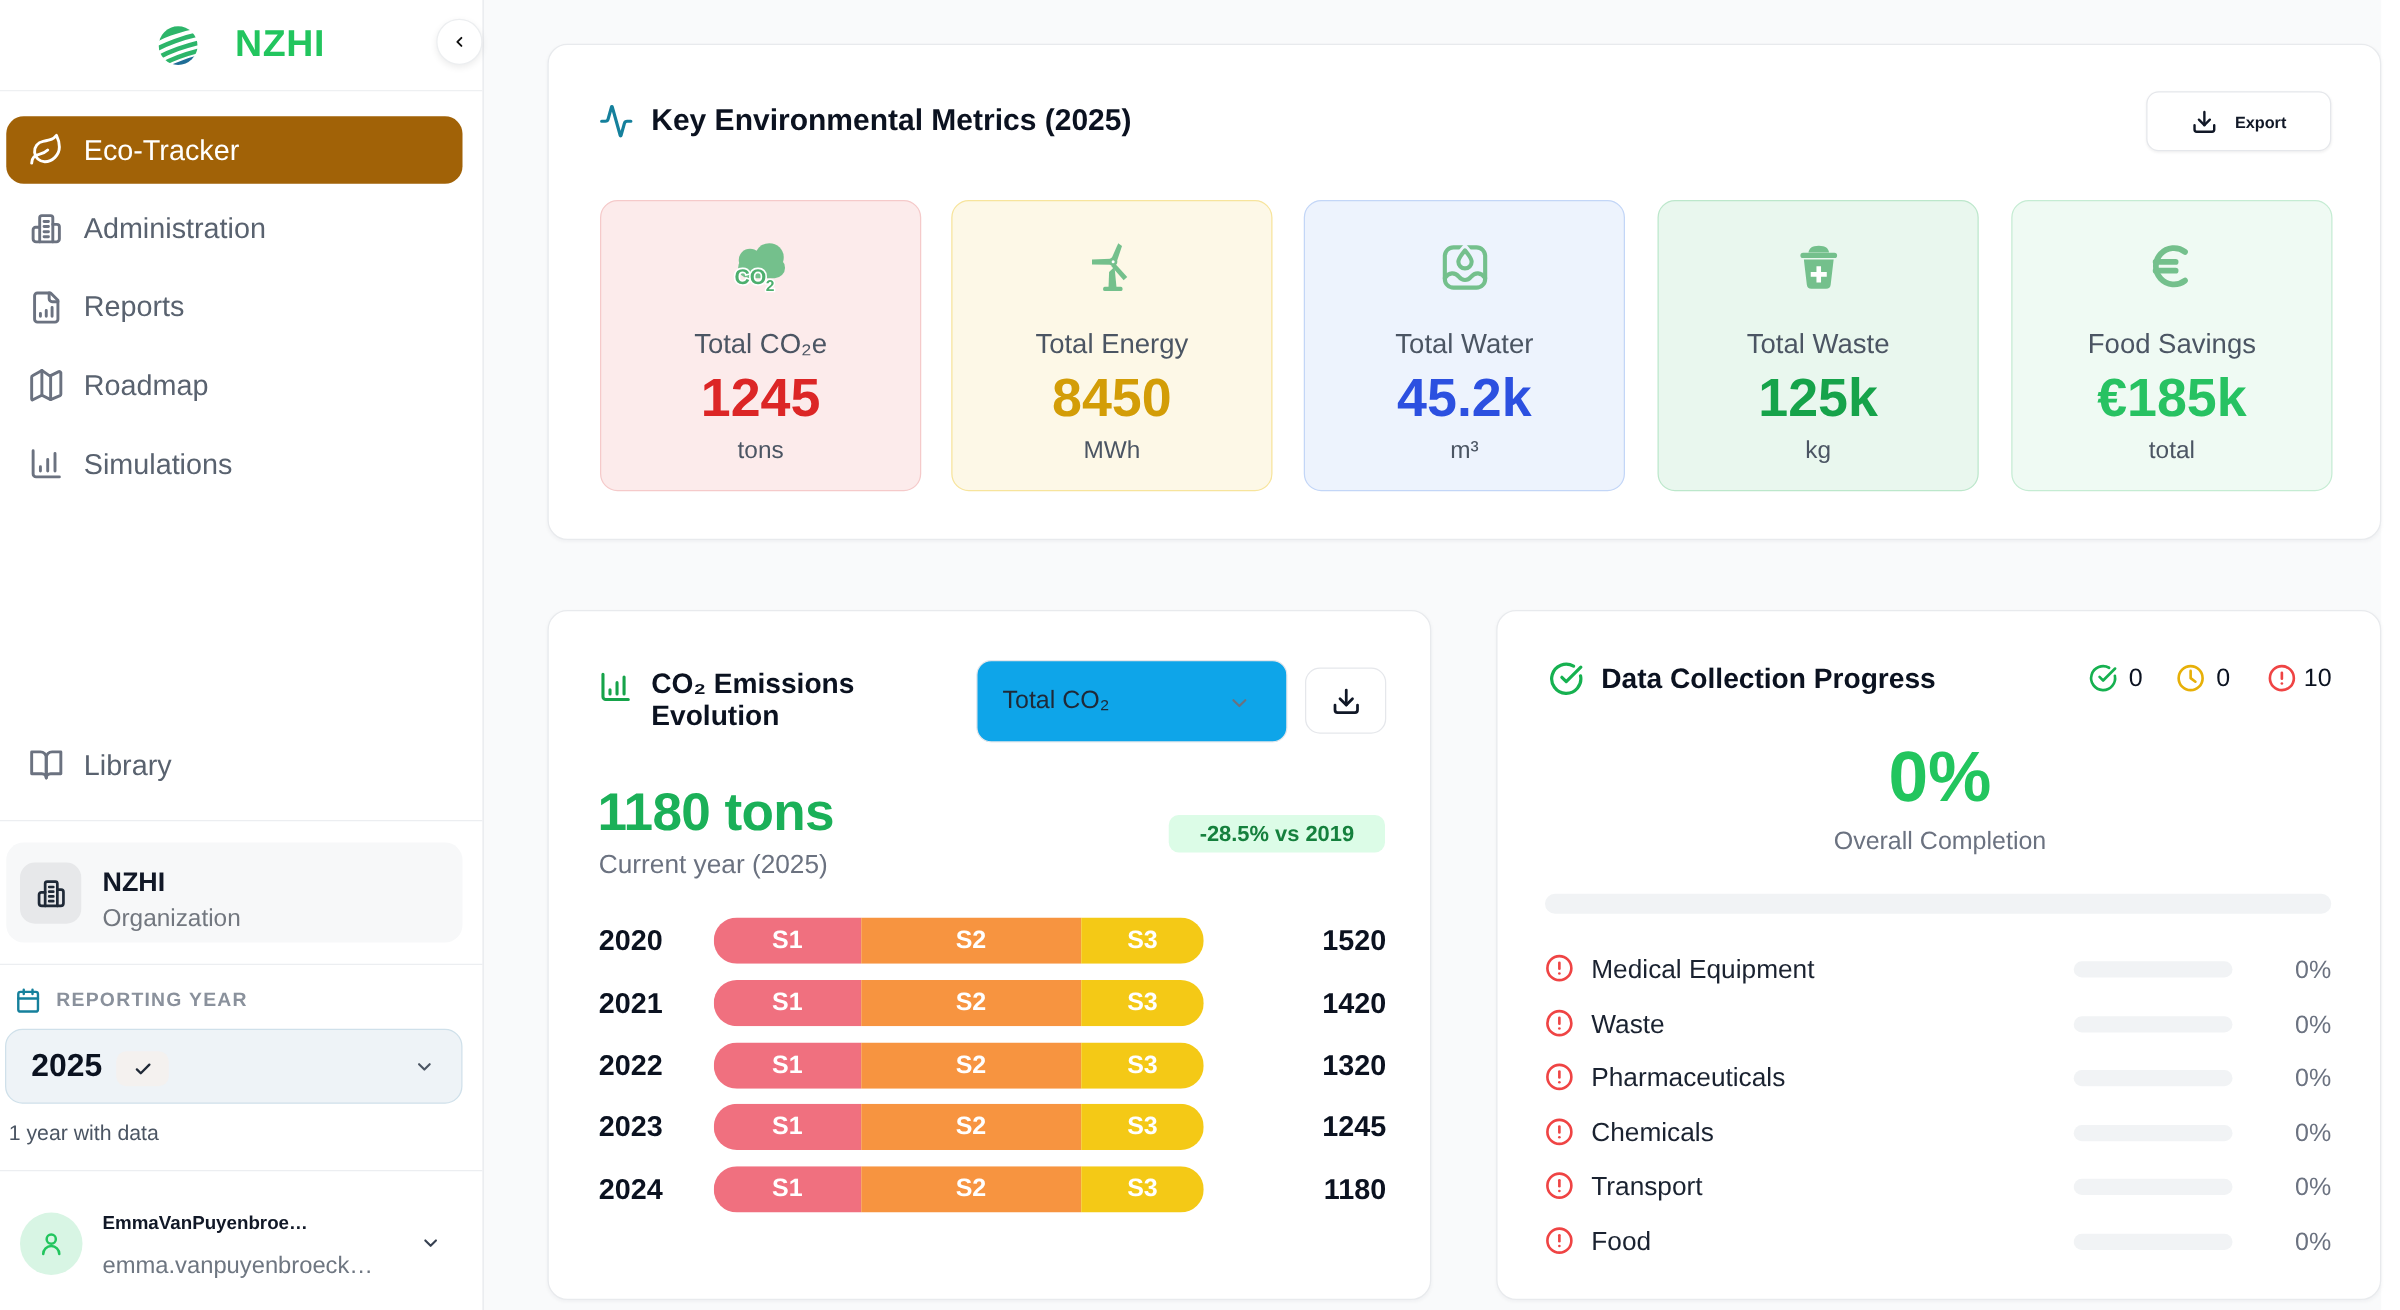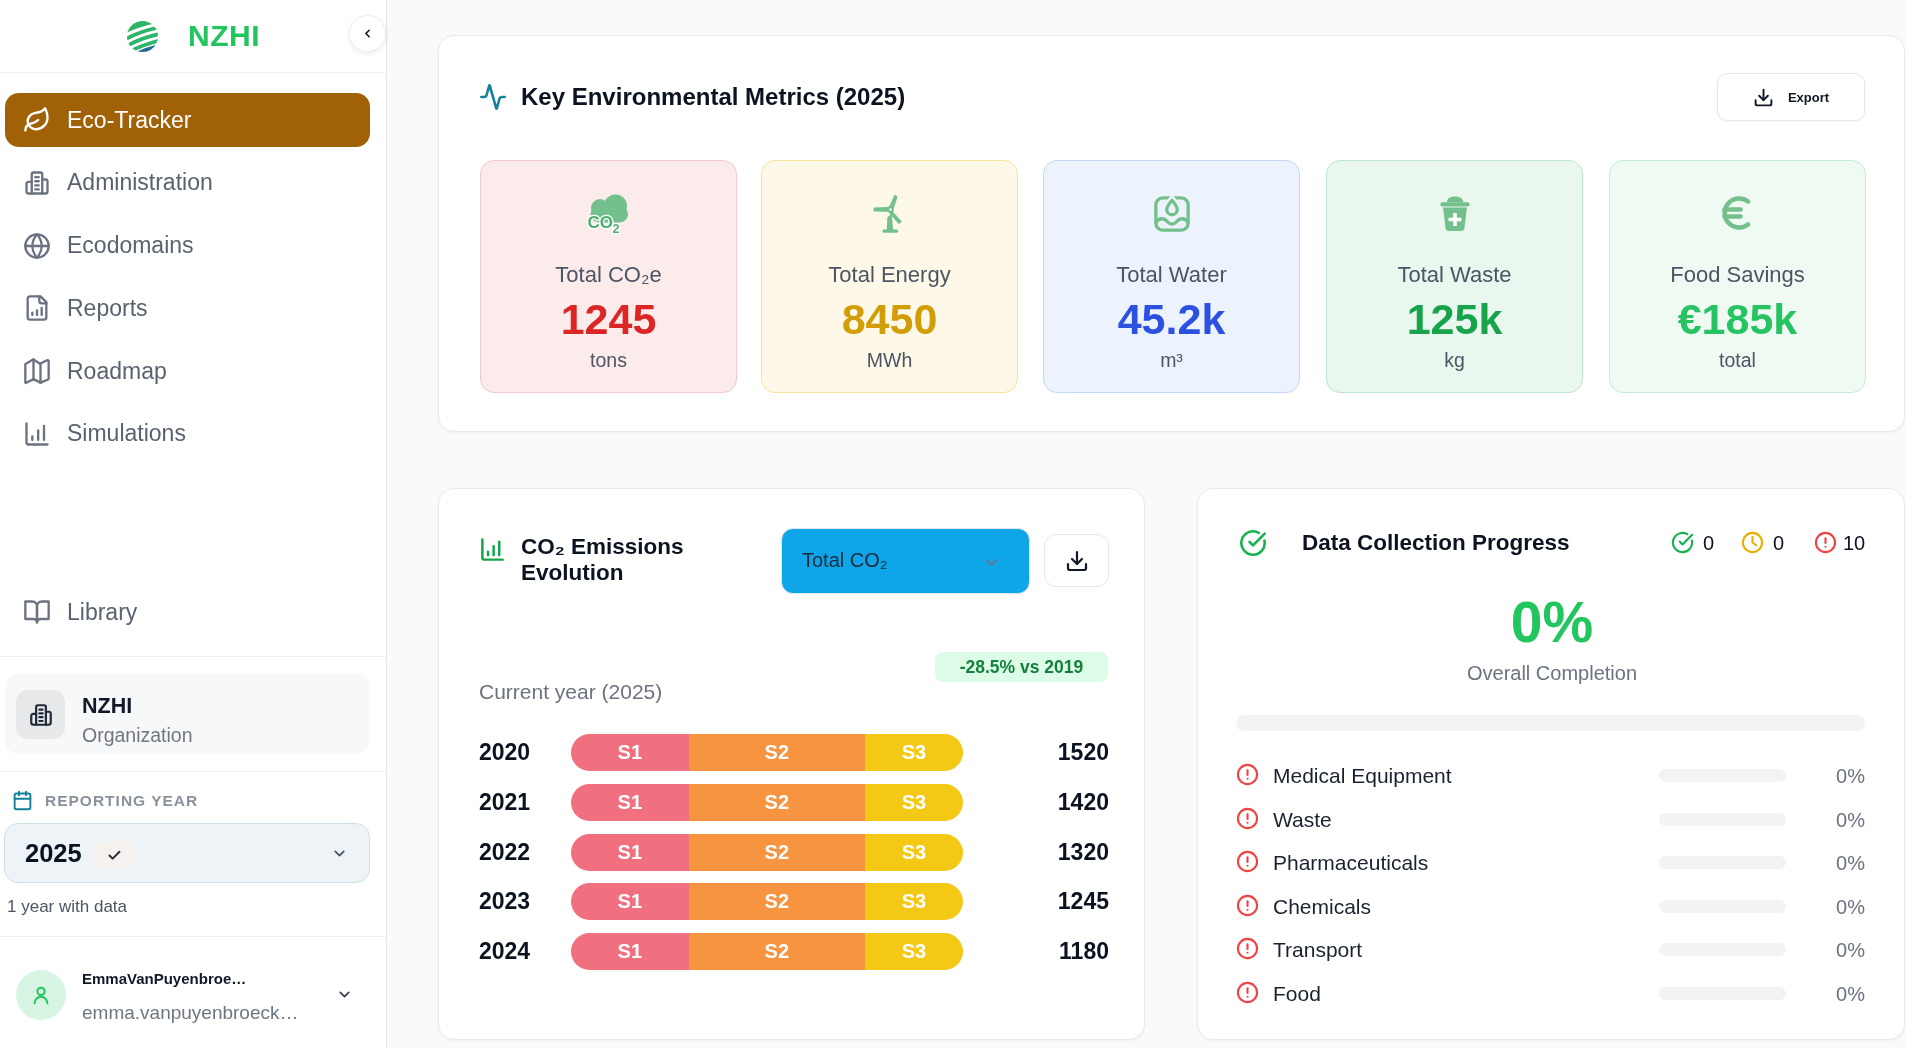--- a/index.html
+++ b/index.html
@@ -68,21 +68,21 @@
 .badge { position:absolute; left:496px; top:163px; width:173px; text-align:center; height:30px; line-height:30px; border-radius:8px; background:#dcfce7; color:#15803d; font-size:17.5px; font-weight:bold; }
 .crow { position:absolute; left:0; width:707px; height:37px; }
 .cyear { position:absolute; left:40px; top:5px; font-size:23px; font-weight:bold; color:#0b1220; }
 .cbar { position:absolute; left:132px; top:0; width:392px; height:37px; border-radius:18.5px; overflow:hidden; display:flex; }
 .seg { height:100%; display:flex; align-items:center; justify-content:center; color:#fff; font-size:20px; font-weight:bold; }
 .s1 { width:30%; background:#f0707f; } .s2 { width:45%; background:#f79440; } .s3 { width:25%; background:#f4c916; }
 .cval { position:absolute; left:555px; top:5px; width:115px; text-align:right; font-size:23px; font-weight:bold; color:#0b1220; }
 
 #prog { left:1197px; top:488px; width:708px; height:552px; }
 .pg-icon { position:absolute; left:41px; top:40px; }
-.pg-title { position:absolute; left:83px; top:41px; font-size:22.5px; font-weight:bold; color:#0b1220;margin-left:21px; }
+.pg-title { position:absolute; left:83px; top:41px; font-size:22.5px; font-weight:bold; color:#0b1220; }
 .pg-stats { position:absolute; left:0; top:0; width:708px; height:0; font-size:20px; color:#0b1220; }
 .pg-stats svg, .pg-stats span { position:absolute; }
 .pg-stats span { top:43px; }
 .pg-zero { position:absolute; left:0; top:100px; width:708px; text-align:center; font-size:57px; font-weight:bold; color:#22c55e; }
 .pg-sub { position:absolute; left:0; top:173px; width:708px; text-align:center; font-size:20px; color:#6b7280; }
 .track { position:absolute; left:38px; top:226px; width:629px; height:16px; border-radius:8px; background:#f1f3f5; }
 .prow { position:absolute; left:0; width:708px; height:24px; }
 .prow svg { position:absolute; left:38px; top:0; }
 .plab { position:absolute; left:75px; top:1px; font-size:21px; color:#1a2230; }
 .ppill { position:absolute; left:461px; top:6px; width:127px; height:13px; border-radius:7px; background:#f1f3f5; }
@@ -127,28 +127,20 @@
     <div class="nitem">
       <svg viewBox="0 0 24 24" fill="none" stroke="#6b7280" stroke-width="2" stroke-linecap="round" stroke-linejoin="round">
           <path d="M7.5 21V4.5A1.5 1.5 0 0 1 9 3h6a1.5 1.5 0 0 1 1.5 1.5V21"></path>
           <path d="M7.5 11H4.7A1.7 1.7 0 0 0 3 12.7V19a2 2 0 0 0 2 2h14a2 2 0 0 0 2-2v-8.3A1.7 1.7 0 0 0 19.3 9H16.5"></path>
           <path d="M10.5 7h3M10.5 10.5h3M10.5 14h3M10.5 17.5h3"></path>
         </svg>
       <span>Administration</span>
     </div>
     <div class="nitem">
       <svg viewBox="0 0 24 24" fill="none" stroke="#6b7280" stroke-width="2" stroke-linecap="round" stroke-linejoin="round">
-          <circle cx="12" cy="12" r="10"></circle>
-          <path d="M2 12h20"></path>
-          <path d="M12 2a15.3 15.3 0 0 1 4 10 15.3 15.3 0 0 1-4 10 15.3 15.3 0 0 1-4-10 15.3 15.3 0 0 1 4-10z"></path>
-        </svg>
-      <span>Ecodomains</span>
-    </div>
-    <div class="nitem">
-      <svg viewBox="0 0 24 24" fill="none" stroke="#6b7280" stroke-width="2" stroke-linecap="round" stroke-linejoin="round">
           <path d="M15 2H6a2 2 0 0 0-2 2v16a2 2 0 0 0 2 2h12a2 2 0 0 0 2-2V7Z"></path>
           <path d="M14 2v4a2 2 0 0 0 2 2h4"></path>
           <path d="M8 18v-2M12 18v-4M16 18v-6"></path>
         </svg>
       <span>Reports</span>
     </div>
     <div class="nitem">
       <svg viewBox="0 0 24 24" fill="none" stroke="#6b7280" stroke-width="2" stroke-linecap="round" stroke-linejoin="round">
           <path d="M14.1 5.6a1 1 0 0 1 .9 0l5.6-2.8A1 1 0 0 1 22 3.6v14.8a1 1 0 0 1-.55.9L15 22l-6-3-6.55 3.28A1 1 0 0 1 2 21.4V6.6a1 1 0 0 1 .55-.9L9 2l5.1 3.6z" fill="none"></path>
           <path d="M9 2v17M15 5.5V22"></path>
@@ -327,20 +319,21 @@
         </svg>
       </span>
   </div>
   <div class="dlbtn">
     <svg width="24" height="24" viewBox="0 0 24 24" fill="none" stroke="#111827" stroke-width="2.2" stroke-linecap="round" stroke-linejoin="round">
         <path d="M21 15v4a2 2 0 0 1-2 2H5a2 2 0 0 1-2-2v-4"></path>
         <path d="M7 10l5 5 5-5"></path>
         <path d="M12 15V3"></path>
       </svg>
   </div>
+  <div class="big">1180 tons</div>
   <div class="cury">Current year (2025)</div>
   <div class="badge">-28.5% vs 2019</div>
   <div class="crow" style="top:245px;">
     <span class="cyear">2020</span>
     <div class="cbar">
         <div class="seg s1">S1</div>
         <div class="seg s2">S2</div>
         <div class="seg s3">S3</div>
       </div>
     <span class="cval">1520</span>

